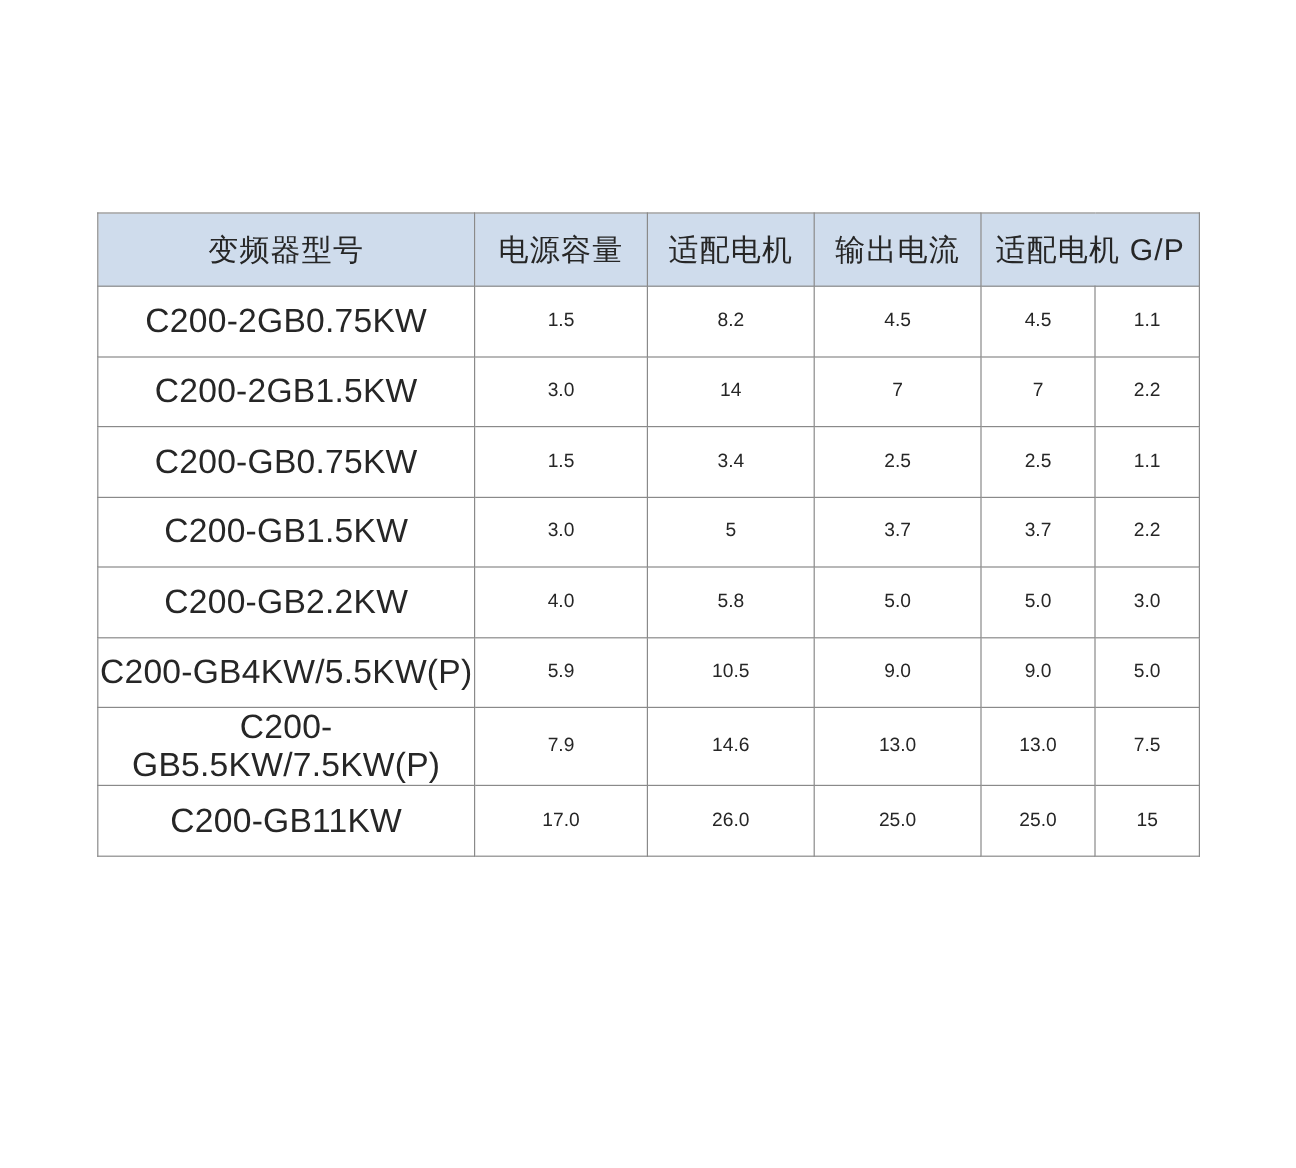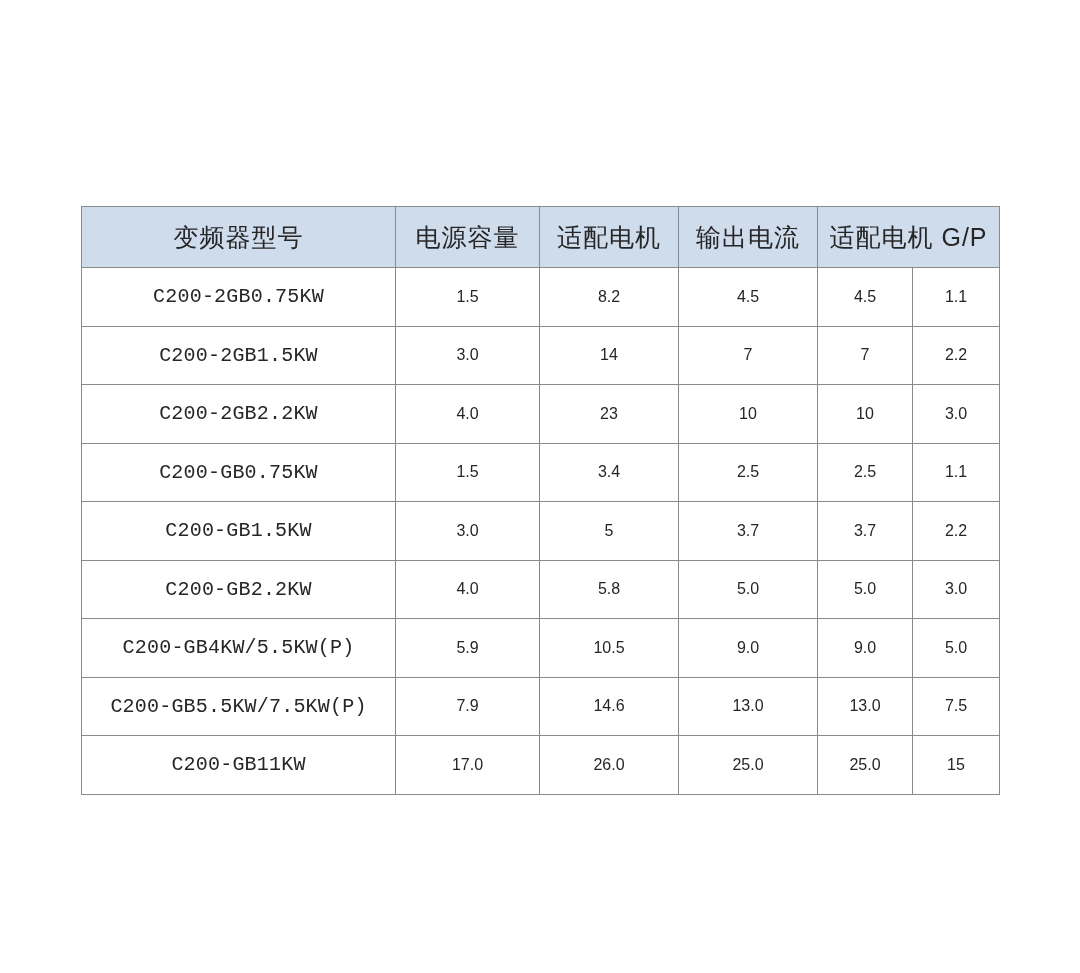--- a/index.html
+++ b/index.html
@@ -22,21 +22,20 @@
   .table-wrap {
     position: absolute;
     left: 81px;
     top: 177px;
     width: 918px;
   }
   table.spec {
     border-collapse: collapse;
     width: 918px;
     table-layout: fixed;
-    margin-top: 29px;
   }
   table.spec th,
   table.spec td {
     border: 1px solid #8a8a8a;
     text-align: center;
     vertical-align: middle;
     color: #262626;
     font-weight: normal;
     padding: 0;
   }
@@ -45,23 +44,22 @@
     height: 60px;
     font-size: 25px;
     letter-spacing: 1px;
   }
   table.spec tbody td {
     height: 57.5px;
     font-size: 16px;
     background: #ffffff;
   }
   table.spec tbody td.model {
-    font-size: 20px;
+    font-size: 28px;
     letter-spacing: 0.2px;
-    font-family: Liberation Mono, monospace;
   }
   
   col.c-model  { width: 314px; }
   col.c-cap    { width: 144px; }
   col.c-in     { width: 139px; }
   col.c-out    { width: 139px; }
   col.c-g      { width: 95px; }
   col.c-p      { width: 87px; }
 </style>
 </head>
@@ -96,28 +94,20 @@
           <td>4.5</td>
           <td>1.1</td>
         </tr>
         <tr>
           <td class="model">C200-2GB1.5KW</td>
           <td>3.0</td>
           <td>14</td>
           <td>7</td>
           <td>7</td>
           <td>2.2</td>
-        </tr>
-        <tr>
-          <td class="model">C200-2GB2.2KW</td>
-          <td>4.0</td>
-          <td>23</td>
-          <td>10</td>
-          <td>10</td>
-          <td>3.0</td>
         </tr>
         <tr>
           <td class="model">C200-GB0.75KW</td>
           <td>1.5</td>
           <td>3.4</td>
           <td>2.5</td>
           <td>2.5</td>
           <td>1.1</td>
         </tr>
         <tr>

